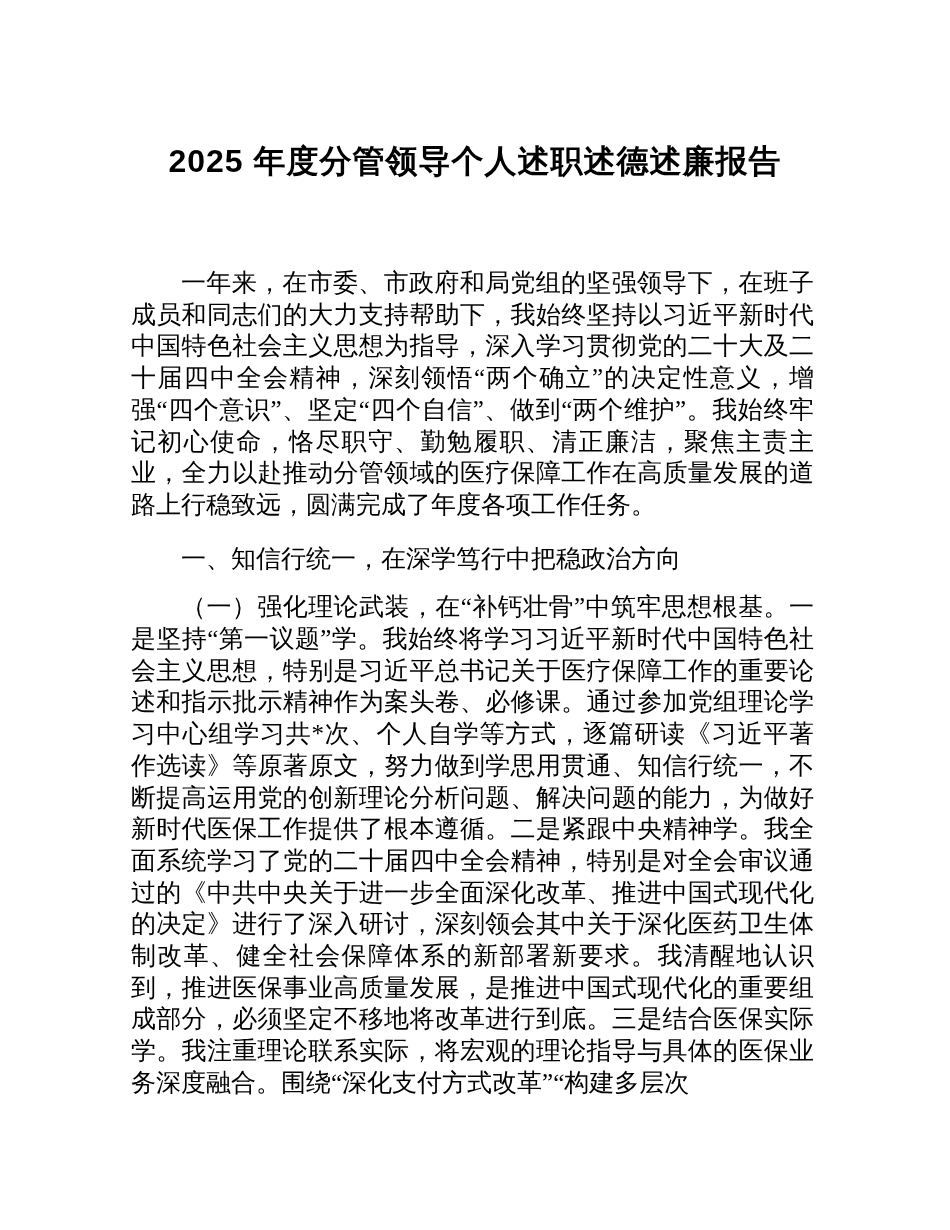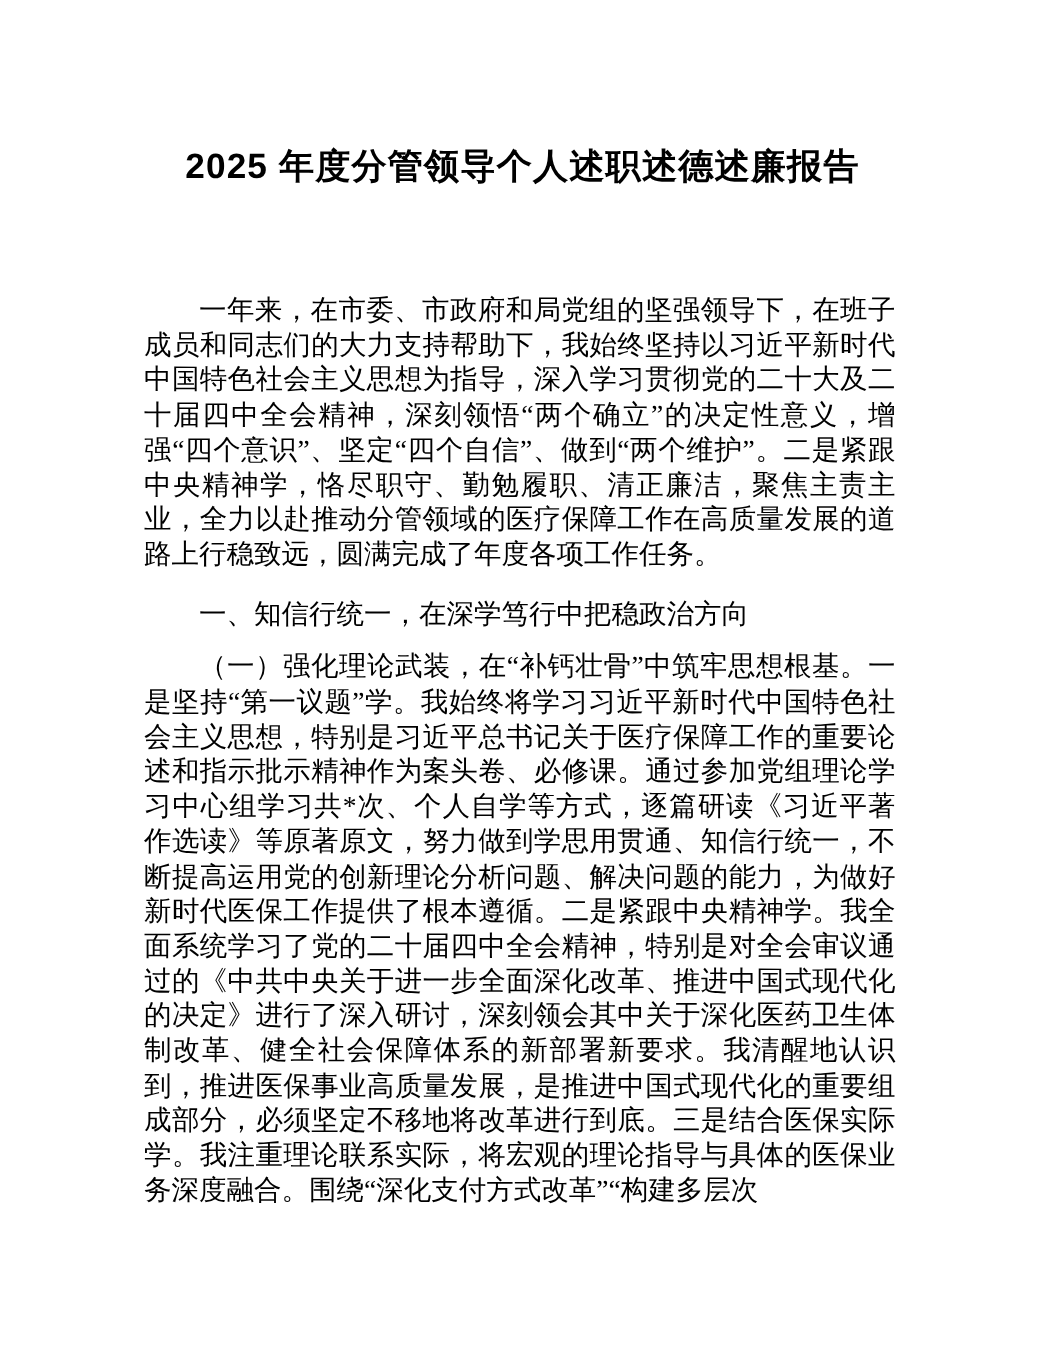--- a/index.html
+++ b/index.html
@@ -10,21 +10,21 @@
   .page {
     position: relative;
     width: 950px;
     height: 1230px;
     background: #ffffff;
     overflow: hidden;
     color: #000000;
   }
   .doc-title {
     position: absolute;
-    top: 130px;
+    top: 140px;
     left: 0;
     width: 100%;
     margin: 0;
     text-align: center;
     font-family: "Liberation Sans", "DejaVu Sans", sans-serif;
     font-weight: 700;
     font-size: 32px;
     line-height: 42px;
     color: #000000;
     letter-spacing: 1px;
@@ -50,19 +50,19 @@
     margin-bottom: 17px;
   }
 </style>
 </head>
 <body>
 
 <div class="page">
   <h1 class="doc-title">2025 年度分管领导个人述职述德述廉报告</h1>
 
   <div class="doc-body">
-    <p>一年来，在市委、市政府和局党组的坚强领导下，在班子成员和同志们的大力支持帮助下，我始终坚持以习近平新时代中国特色社会主义思想为指导，深入学习贯彻党的二十大及二十届四中全会精神，深刻领悟“两个确立”的决定性意义，增强“四个意识”、坚定“四个自信”、做到“两个维护”。二是紧跟中央精神学，恪尽职守、勤勉履职、清正廉洁，聚焦主责主业，全力以赴推动分管领域的医疗保障工作在高质量发展的道路上行稳致远，圆满完成了年度各项工作任务。</p>
+    <p>一年来，在市委、市政府和局党组的坚强领导下，在班子成员和同志们的大力支持帮助下，我始终坚持以习近平新时代中国特色社会主义思想为指导，深入学习贯彻党的二十大及二十届四中全会精神，深刻领悟“两个确立”的决定性意义，增强“四个意识”、坚定“四个自信”、做到“两个维护”。我始终牢记初心使命，恪尽职守、勤勉履职、清正廉洁，聚焦主责主业，全力以赴推动分管领域的医疗保障工作在高质量发展的道路上行稳致远，圆满完成了年度各项工作任务。</p>
 
     <p class="section-heading">一、知信行统一，在深学笃行中把稳政治方向</p>
 
     <p>（一）强化理论武装，在“补钙壮骨”中筑牢思想根基。一是坚持“第一议题”学。我始终将学习习近平新时代中国特色社会主义思想，特别是习近平总书记关于医疗保障工作的重要论述和指示批示精神作为案头卷、必修课。通过参加党组理论学习中心组学习共*次、个人自学等方式，逐篇研读《习近平著作选读》等原著原文，努力做到学思用贯通、知信行统一，不断提高运用党的创新理论分析问题、解决问题的能力，为做好新时代医保工作提供了根本遵循。二是紧跟中央精神学。我全面系统学习了党的二十届四中全会精神，特别是对全会审议通过的《中共中央关于进一步全面深化改革、推进中国式现代化的决定》进行了深入研讨，深刻领会其中关于深化医药卫生体制改革、健全社会保障体系的新部署新要求。我清醒地认识到，推进医保事业高质量发展，是推进中国式现代化的重要组成部分，必须坚定不移地将改革进行到底。三是结合医保实际学。我注重理论联系实际，将宏观的理论指导与具体的医保业务深度融合。围绕“深化支付方式改革”“构建多层次</p>
   </div>
 </div>
 
 </body></html>

